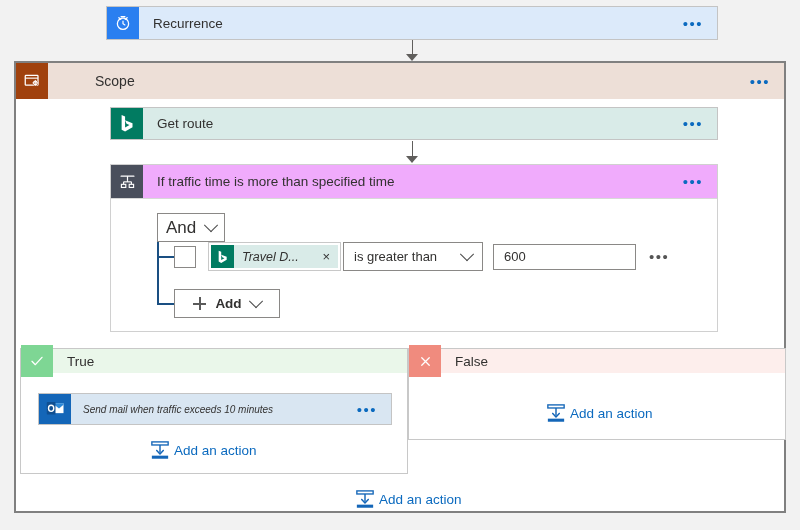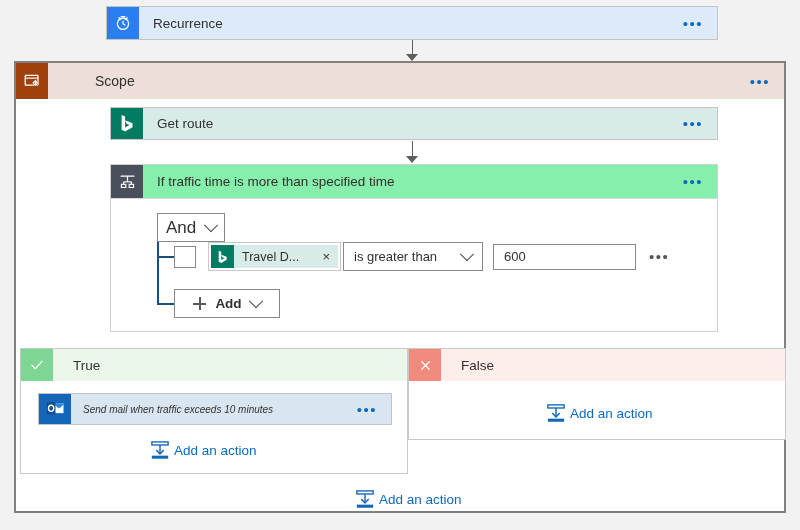--- a/index.html
+++ b/index.html
@@ -97,21 +97,21 @@
 
   
   #condition{
     position:absolute;left:110px;top:164px;width:608px;height:168px;
     border:1px solid #d0d0d0;
     background:#ffffff;
     box-sizing:border-box;
   }
   #conditionHeader{
     height:33px;display:flex;align-items:center;
-    background:#86efac;
+    background:#f0abfc;
     border-bottom:1px solid #d8d8d8;
   }
   #conditionHeader .ico{
     width:32px;height:33px;flex:0 0 32px;background:#4a4f5c;
     display:flex;align-items:center;justify-content:center;
   }
   #conditionHeader .title{
     flex:1 1 auto;padding-left:14px;font-size:13.5px;color:#323130;
   }
 
@@ -164,21 +164,21 @@
     background:#d9ebe8;
     display:flex;align-items:center;
     flex:1 1 auto;
   }
   .token .tico{
     width:23px;height:23px;flex:0 0 23px;background:#017b61;
     display:flex;align-items:center;justify-content:center;
   }
   .token .tlbl{
     flex:1 1 auto;padding-left:8px;font-size:12.5px;color:#323130;
-    white-space:nowrap;overflow:hidden;
+    white-space:nowrap;overflow:hidden;font-style:italic;
   }
   .token .tx{
     flex:0 0 auto;padding:0 8px;font-size:13px;color:#333;line-height:1;
   }
   .op-select{
     width:140px;height:29px;margin-left:2px;
     border:1px solid #8a8886;background:#fff;box-sizing:border-box;
     display:flex;align-items:center;justify-content:space-between;
     padding:4px 10px;font-size:13px;color:#323130;
   }
@@ -209,21 +209,21 @@
   .plus:after{top:0;left:6px;height:13px;width:1.6px;}
 
   
   .branch{
     position:absolute;
     border:1px solid #c8c8c8;
     background:#fff;
     box-sizing:border-box;
   }
   .branch-head{
-    height:32px;display:flex;align-items:center;gap:6px;
+    height:24px;display:flex;align-items:center;
   }
   .branch-head .bico{
     width:32px;height:32px;flex:0 0 32px;
     display:flex;align-items:center;justify-content:center;
   }
   .branch-head .blbl{
     flex:1 1 auto;padding-left:14px;font-size:13.5px;color:#323130;
   }
   #trueBranch{left:20px;top:348px;width:388px;height:126px;}
   #trueBranch .branch-head{background:#eaf7ea;}

